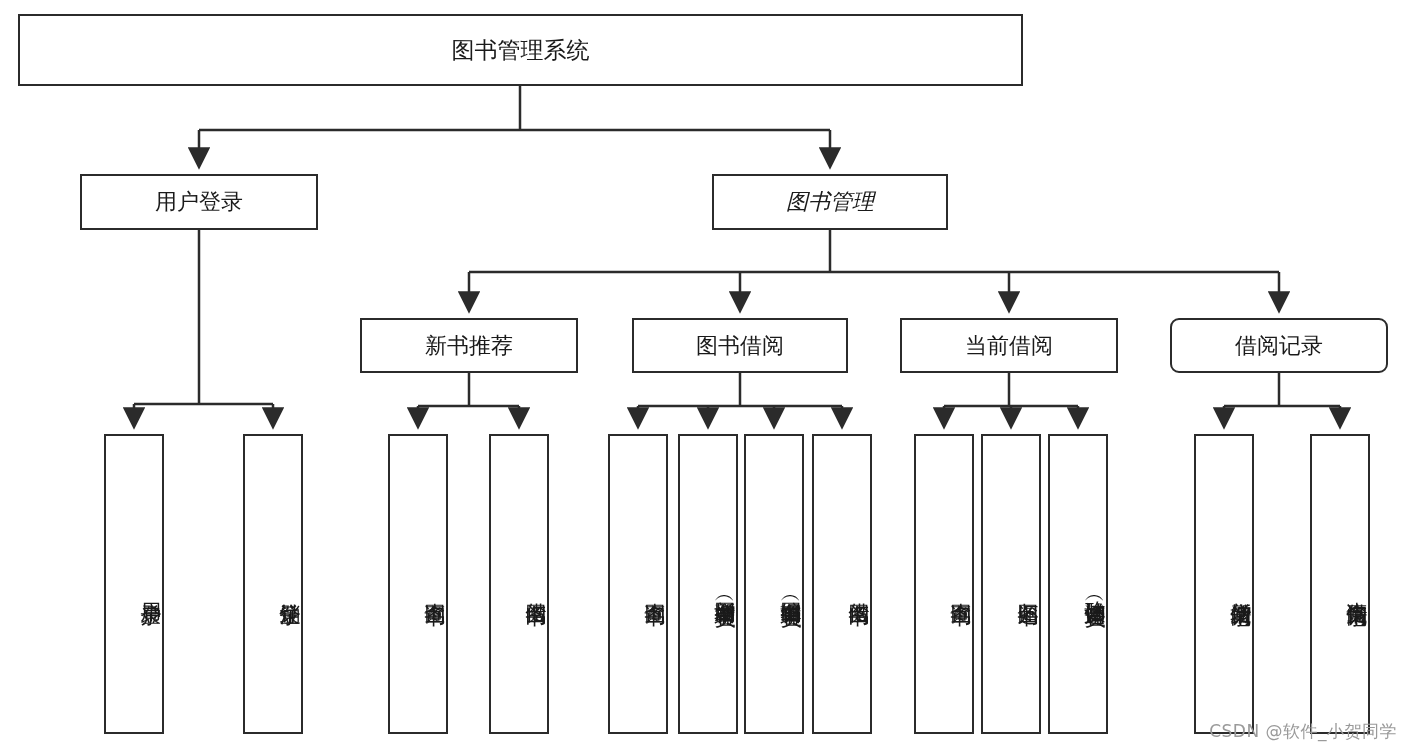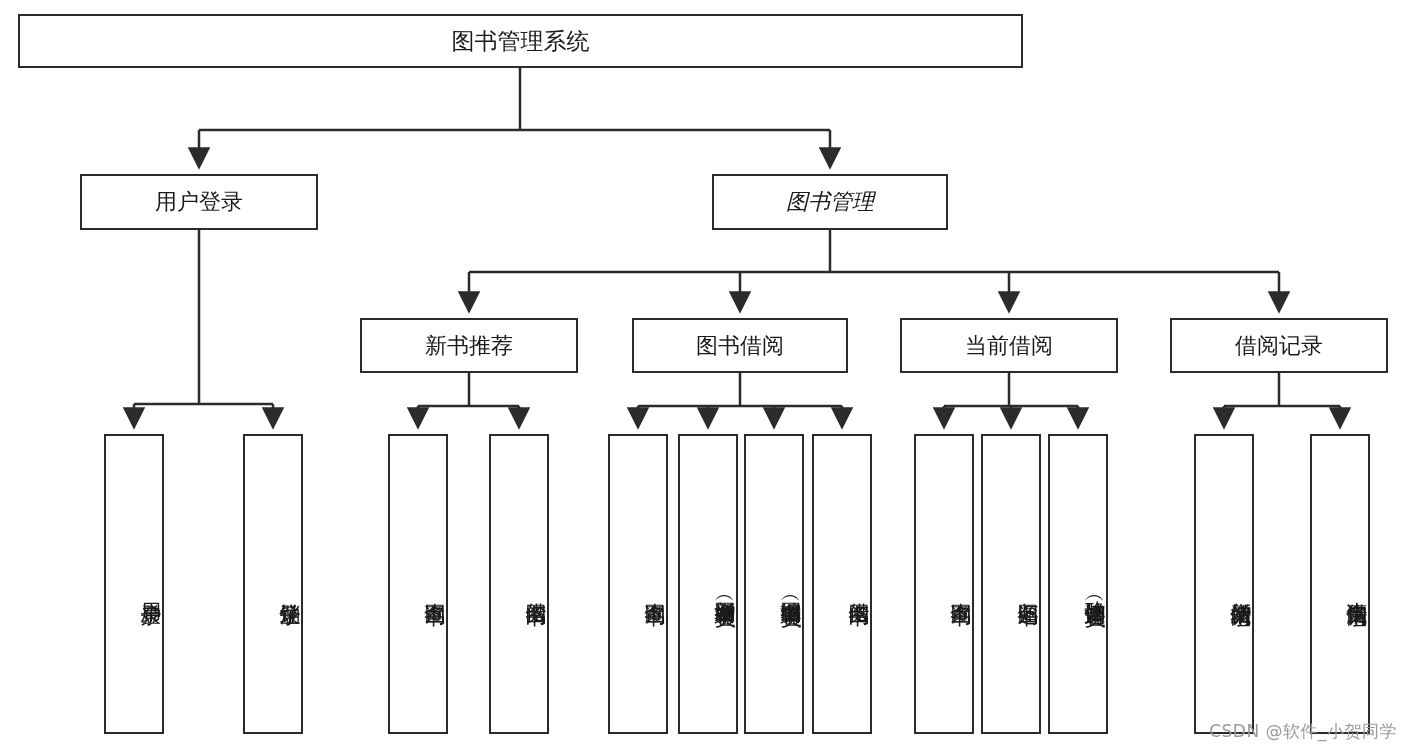--- a/index.html
+++ b/index.html
@@ -122,41 +122,41 @@
       <path d="M 1011 406 L 1011 426" marker-end="url(#arrow)"></path>
       <path d="M 1078 406 L 1078 426" marker-end="url(#arrow)"></path>
 
       <path d="M 1279 373 L 1279 406"></path>
       <path d="M 1224 406 L 1340 406"></path>
       <path d="M 1224 406 L 1224 426" marker-end="url(#arrow)"></path>
       <path d="M 1340 406 L 1340 426" marker-end="url(#arrow)"></path>
     </g>
   </svg>
 
-  <div class="node root" id="node-root" style="left: 18px; top: 14px; width: 1005px; height: 54px;">
+  <div class="node root" id="node-root" style="left: 18px; top: 14px; width: 1005px; height: 72px;">
     <span class="label">图书管理系统</span>
   </div>
 
   <div class="node lvl1" id="node-l1-0" style="left: 80px; top: 174px; width: 238px; height: 56px;">
     <span class="label">用户登录</span>
   </div>
   <div class="node lvl1" id="node-l1-1" style="left: 712px; top: 174px; width: 236px; height: 56px; font-style: italic;">
     <span class="label">图书管理</span>
   </div>
 
   <div class="node lvl2" id="node-l2-0" style="left: 360px; top: 318px; width: 218px; height: 55px; font-family: Liberation Serif, serif;">
     <span class="label">新书推荐</span>
   </div>
   <div class="node lvl2" id="node-l2-1" style="left: 632px; top: 318px; width: 216px; height: 55px;">
     <span class="label">图书借阅</span>
   </div>
   <div class="node lvl2" id="node-l2-2" style="left: 900px; top: 318px; width: 218px; height: 55px;">
     <span class="label">当前借阅</span>
   </div>
-  <div class="node lvl2" id="node-l2-3" style="left: 1170px; top: 318px; width: 218px; height: 55px;">
+  <div class="node lvl2" id="node-l2-3" style="left: 1170px; top: 318px; width: 218px; height: 55px; border-radius: 9px;">
     <span class="label">借阅记录</span>
   </div>
 
   <div class="node leaf" id="node-leaf-0" style="left: 104px; top: 434px; width: 60px; height: 300px; font-size: 21px;">
     <span class="label">用户登录</span>
   </div>
   <div class="node leaf" id="node-leaf-1" style="left: 243px; top: 434px; width: 60px; height: 300px; font-size: 21px;">
     <span class="label">注销登录</span>
   </div>
   <div class="node leaf" id="node-leaf-2" style="left: 388px; top: 434px; width: 60px; height: 300px; font-size: 21px;">

